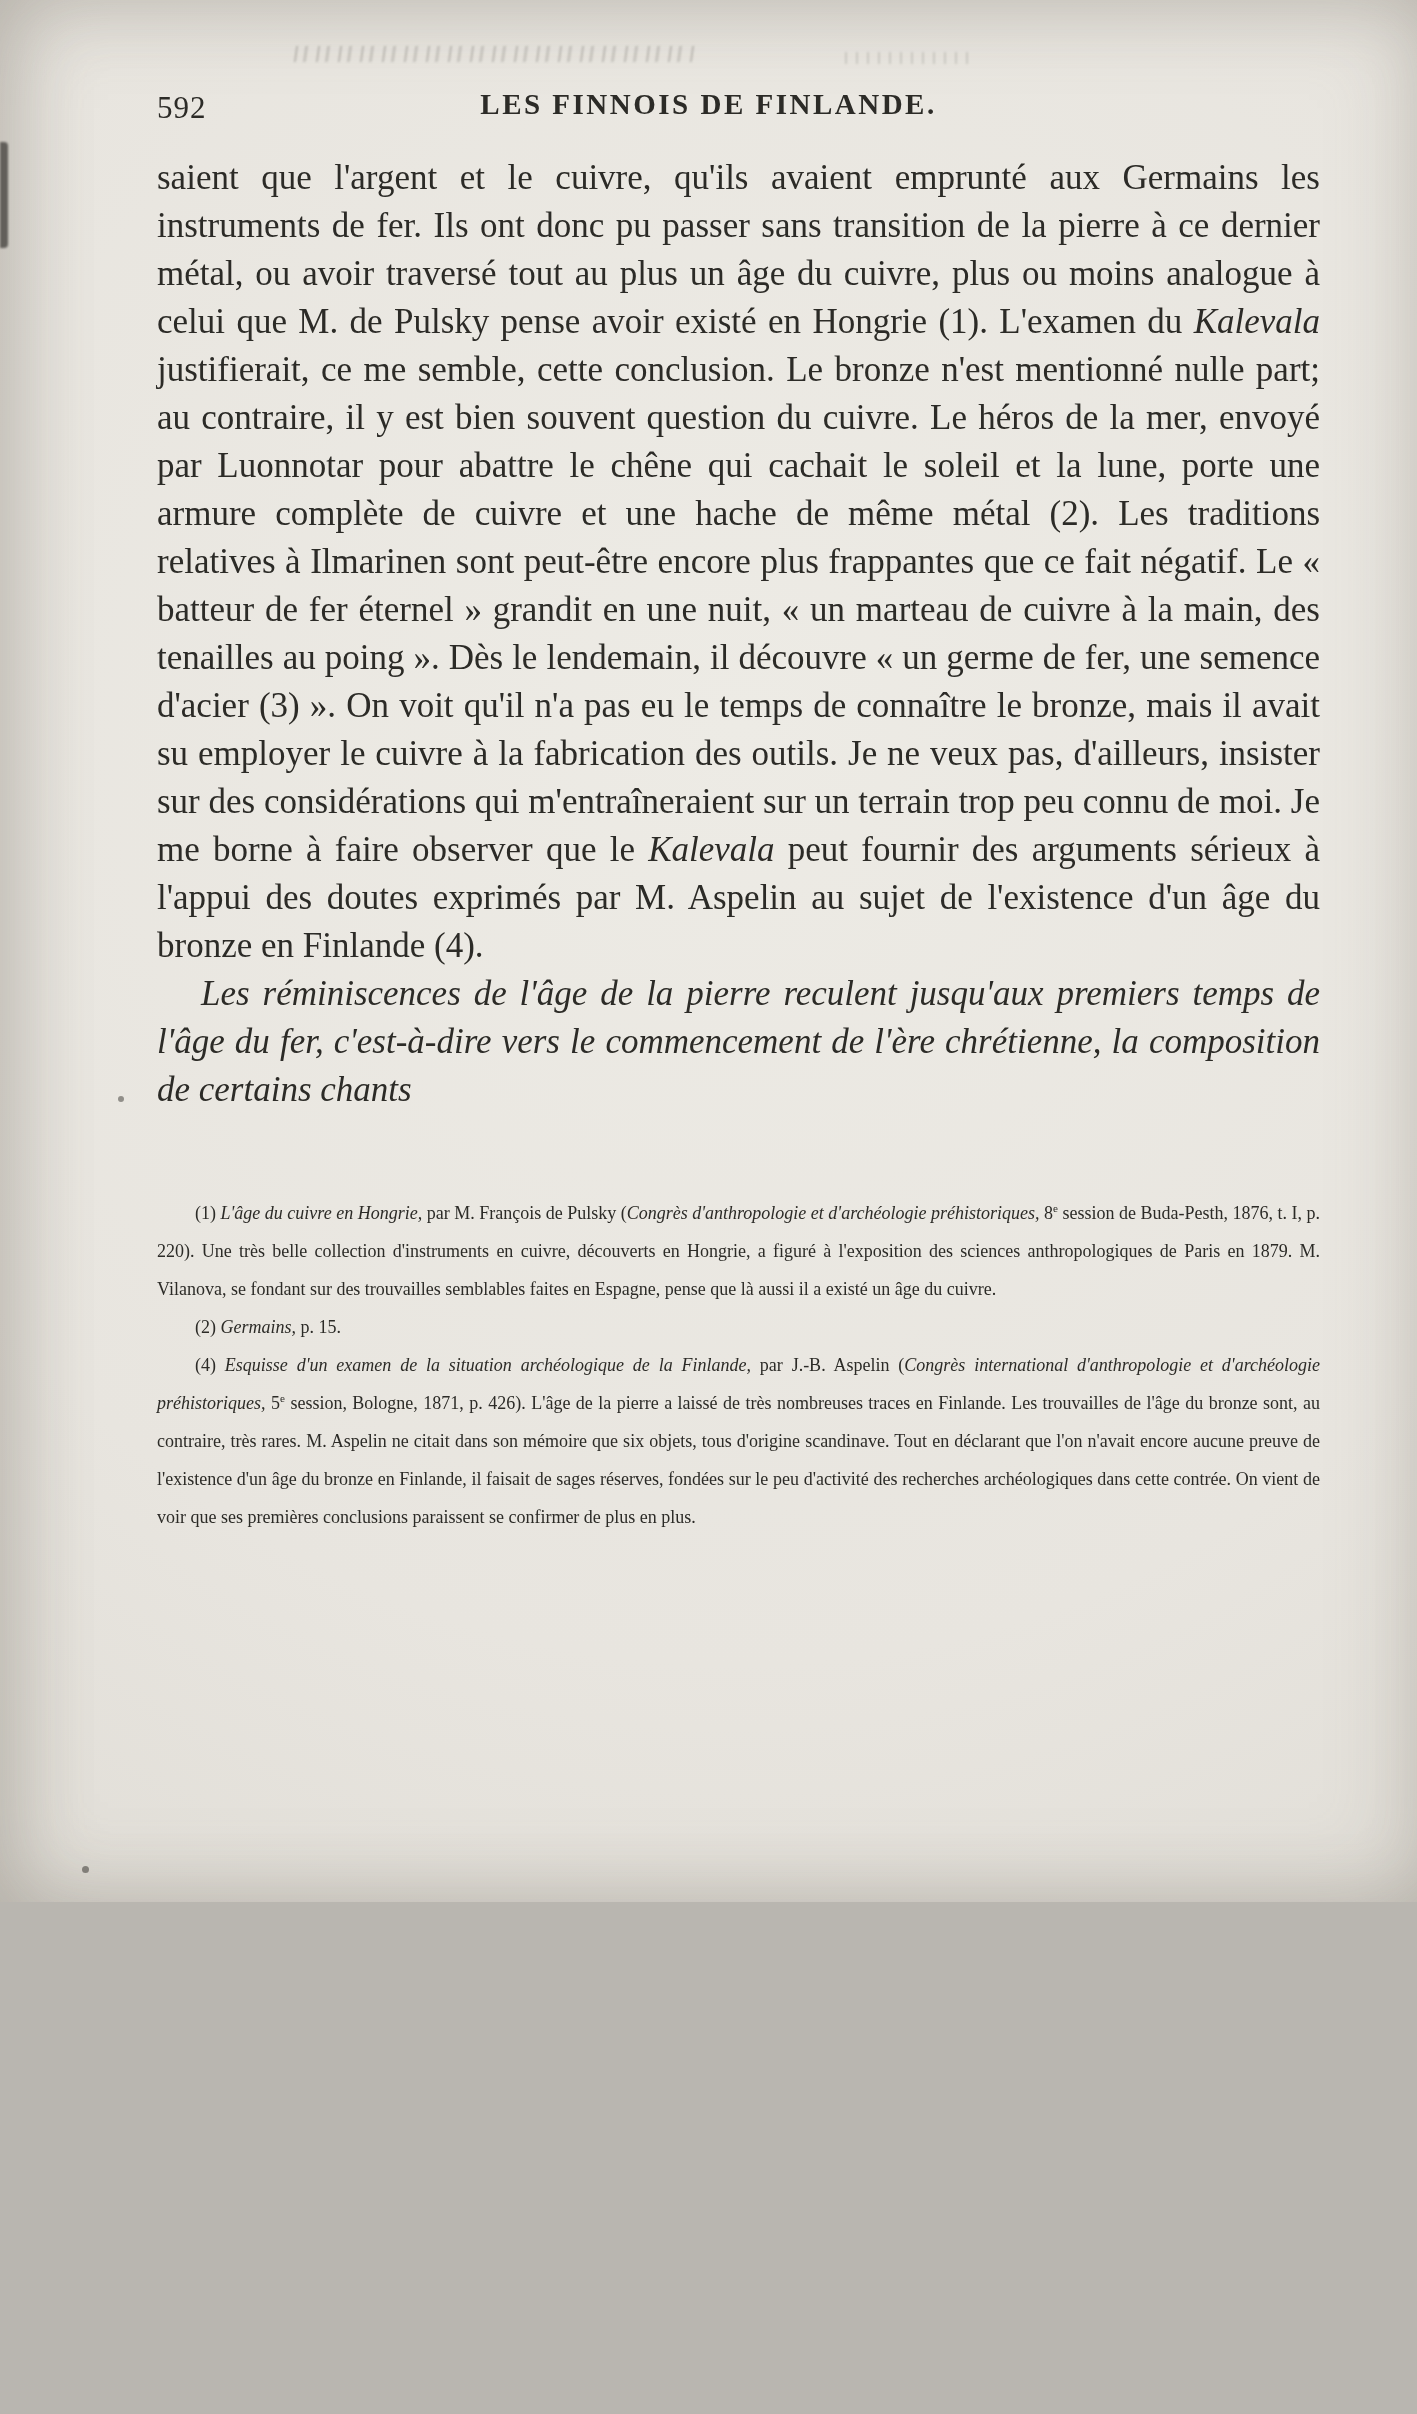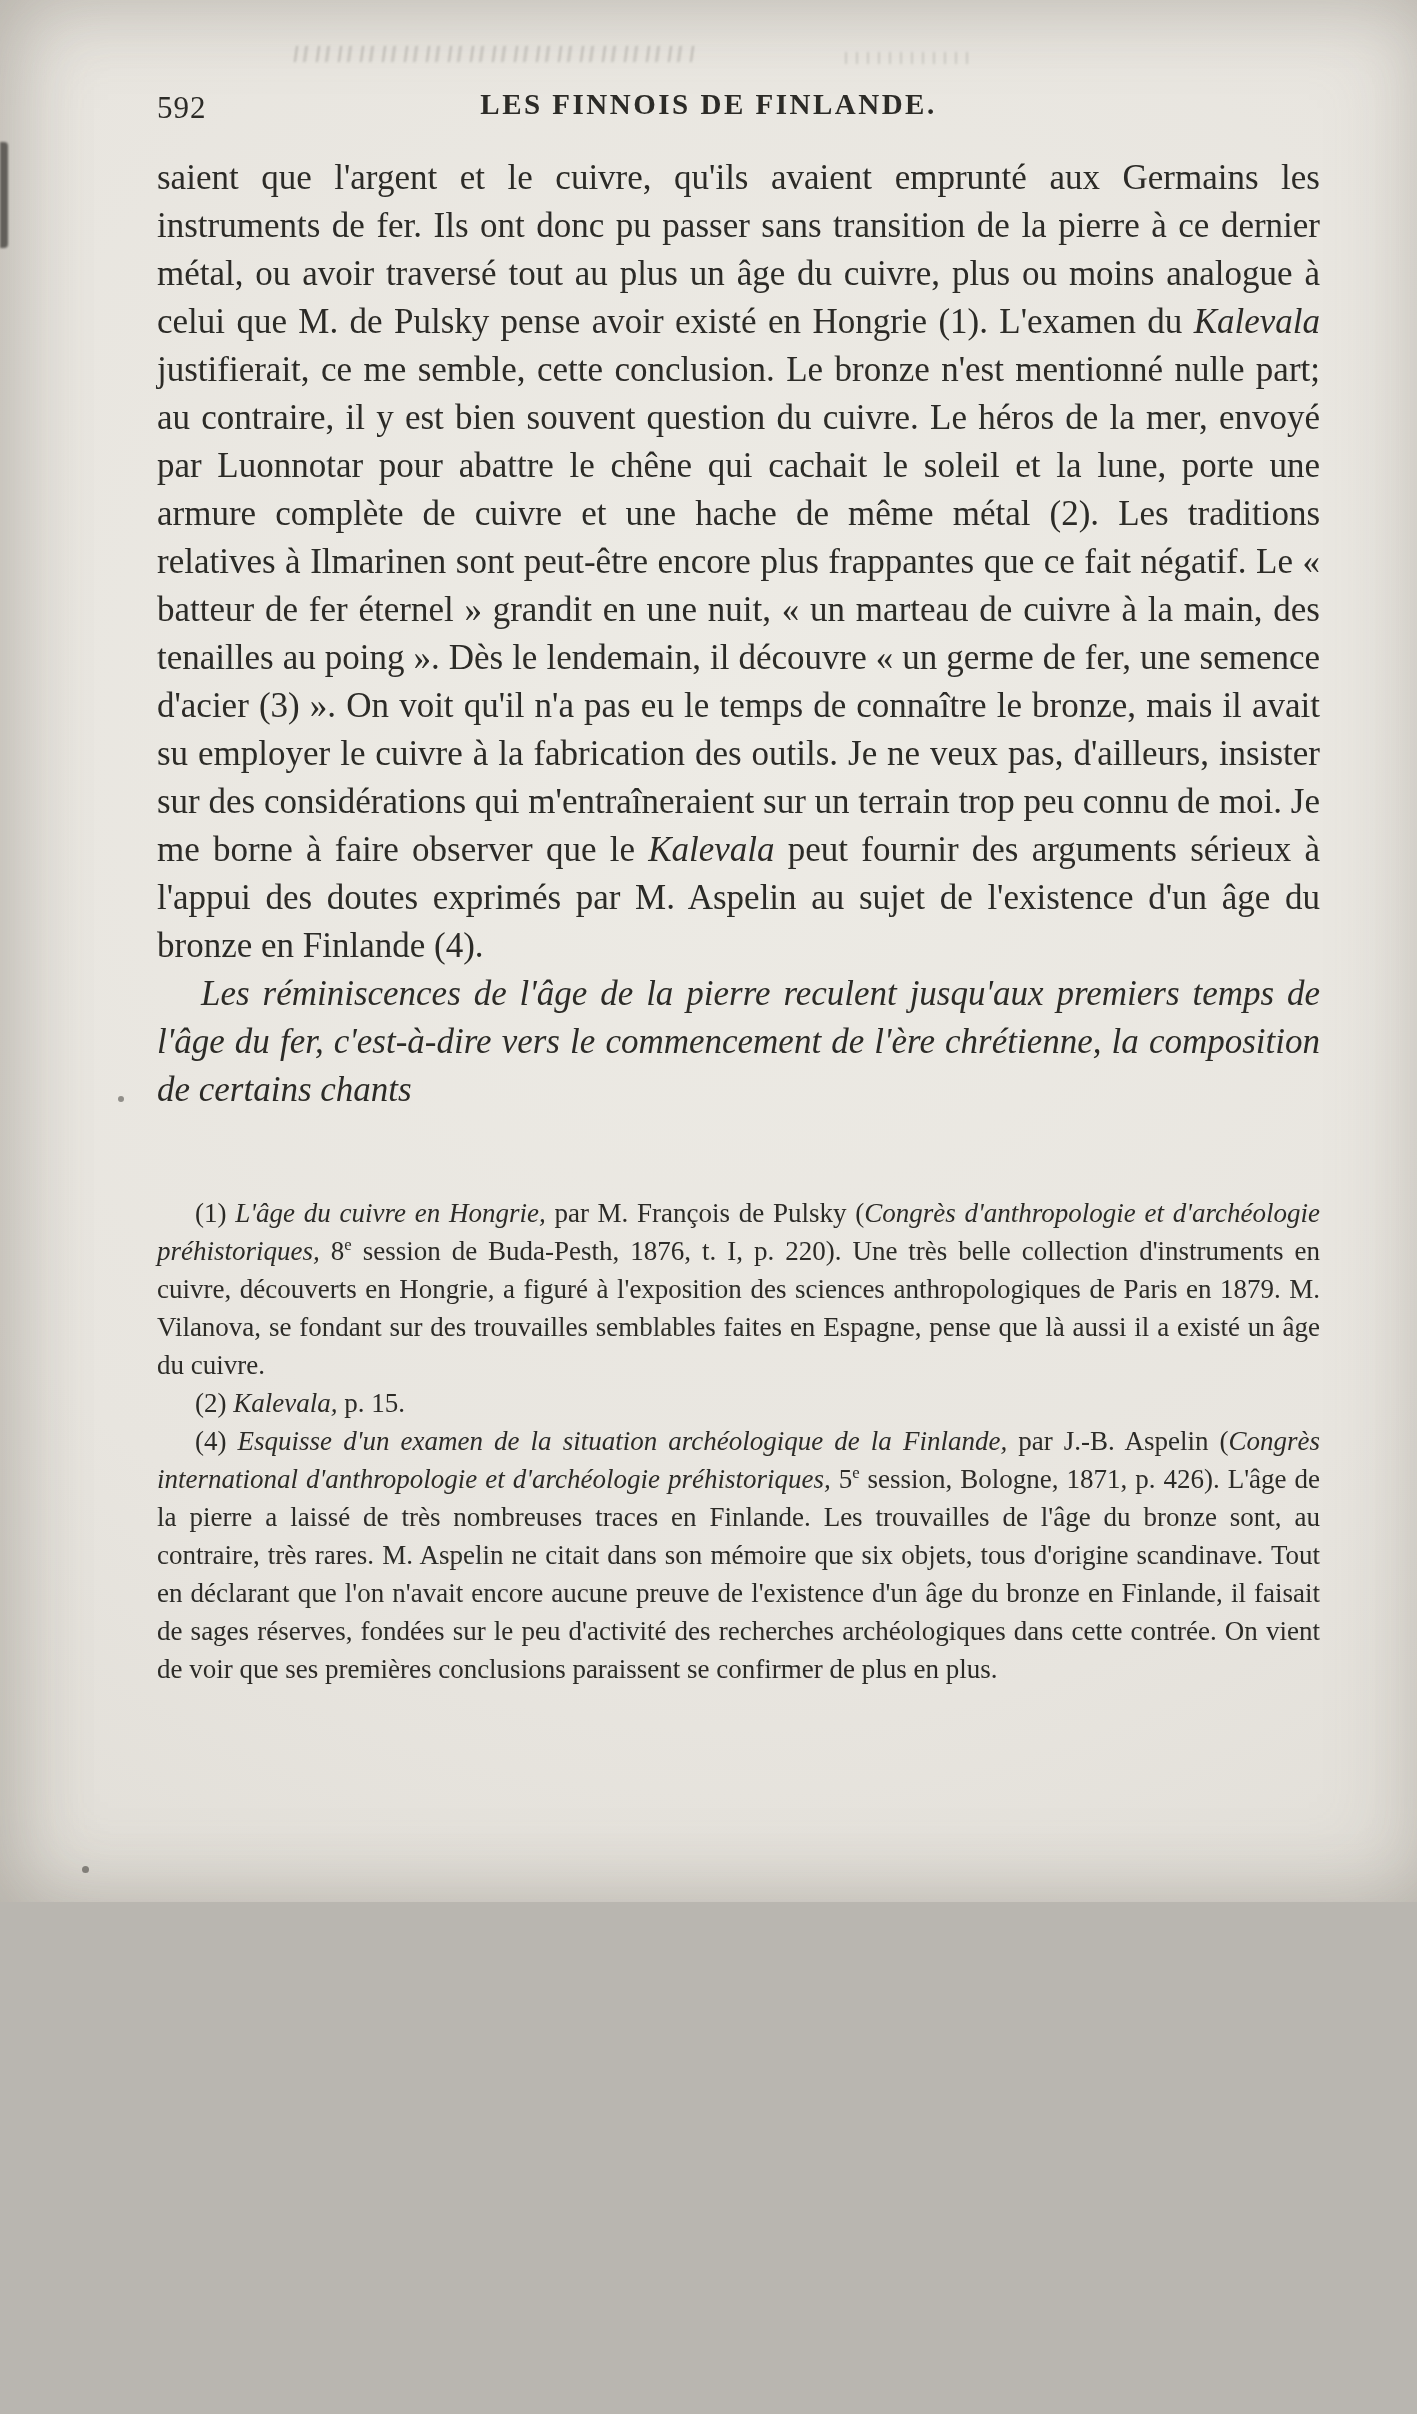--- a/index.html
+++ b/index.html
@@ -25,21 +25,21 @@
   }
   .body-text {
     padding: 22px 97px 0 157px;
     font-size: 35px; line-height: 48px;
     text-align: justify;
   }
   .para { margin: 0; }
   .para.indented { text-indent: 44px; font-style: italic; }
   .footnotes {
     padding: 80px 97px 0 157px;
-    font-size: 27px; line-height: 38px;
+    font-size: 18px; line-height: 38px;
     text-align: justify;
   }
   .footnote { margin: 0; text-indent: 38px; }
   .it { font-style: italic; }
   sup { font-size: 62%; line-height: 0; }
 
   
   .artifact { position: absolute; pointer-events: none; }
   #art-top-smudge {
     left: 295px; top: 46px; width: 400px; height: 16px;
@@ -84,17 +84,17 @@
     <span class="running-title">LES FINNOIS DE FINLANDE.</span>
   </div>
 
   <div class="body-text">
     <p class="para"><span>saient que l'argent et le cuivre, qu'ils avaient emprunté aux Germains les instruments de fer. Ils ont donc pu passer sans transition de la pierre à ce dernier métal, ou avoir traversé tout au plus un âge du cuivre, plus ou moins analogue à celui que M. de Pulsky pense avoir existé en Hongrie (1). L'examen du </span><span class="it">Kalevala</span><span> justifierait, ce me semble, cette conclusion. Le bronze n'est mentionné nulle part; au contraire, il y est bien souvent question du cuivre. Le héros de la mer, envoyé par Luonnotar pour abattre le chêne qui cachait le soleil et la lune, porte une armure complète de cuivre et une hache de même métal (2). Les traditions relatives à Ilmarinen sont peut-être encore plus frappantes que ce fait négatif. Le « batteur de fer éternel » grandit en une nuit, « un marteau de cuivre à la main, des tenailles au poing ». Dès le lendemain, il découvre « un germe de fer, une semence d'acier (3) ». On voit qu'il n'a pas eu le temps de connaître le bronze, mais il avait su employer le cuivre à la fabrication des outils. Je ne veux pas, d'ailleurs, insister sur des considérations qui m'entraîneraient sur un terrain trop peu connu de moi. Je me borne à faire observer que le </span><span class="it">Kalevala</span><span> peut fournir des arguments sérieux à l'appui des doutes exprimés par M. Aspelin au sujet de l'existence d'un âge du bronze en Finlande (4).</span></p>
     <p class="para indented"><span>Les réminiscences de l'âge de la pierre reculent jusqu'aux premiers temps de l'âge du fer, c'est-à-dire vers le commencement de l'ère chrétienne, la composition de certains chants</span></p>
   </div>
 
   <div class="footnotes">
     <p class="footnote"><span>(1) </span><span class="it">L'âge du cuivre en Hongrie,</span><span> par M. François de Pulsky (</span><span class="it">Congrès d'anthropologie et d'archéologie préhistoriques,</span><span> 8</span><sup>e</sup><span> session de Buda-Pesth, 1876, t. I, p. 220). Une très belle collection d'instruments en cuivre, découverts en Hongrie, a figuré à l'exposition des sciences anthropologiques de Paris en 1879. M. Vilanova, se fondant sur des trouvailles semblables faites en Espagne, pense que là aussi il a existé un âge du cuivre.</span></p>
-    <p class="footnote"><span>(2) </span><span class="it">Kalevala,</span><span> p. 15.</span></p>
+    <p class="footnote"><span>(2) </span><span class="it">Germains,</span><span> p. 15.</span></p>
     <p class="footnote"><span>(4) </span><span class="it">Esquisse d'un examen de la situation archéologique de la Finlande,</span><span> par J.-B. Aspelin (</span><span class="it">Congrès international d'anthropologie et d'archéologie préhistoriques,</span><span> 5</span><sup>e</sup><span> session, Bologne, 1871, p. 426). L'âge de la pierre a laissé de très nombreuses traces en Finlande. Les trouvailles de l'âge du bronze sont, au contraire, très rares. M. Aspelin ne citait dans son mémoire que six objets, tous d'origine scandinave. Tout en déclarant que l'on n'avait encore aucune preuve de l'existence d'un âge du bronze en Finlande, il faisait de sages réserves, fondées sur le peu d'activité des recherches archéologiques dans cette contrée. On vient de voir que ses premières conclusions paraissent se confirmer de plus en plus.</span></p>
   </div>
 
 </div>
 
 </body></html>

